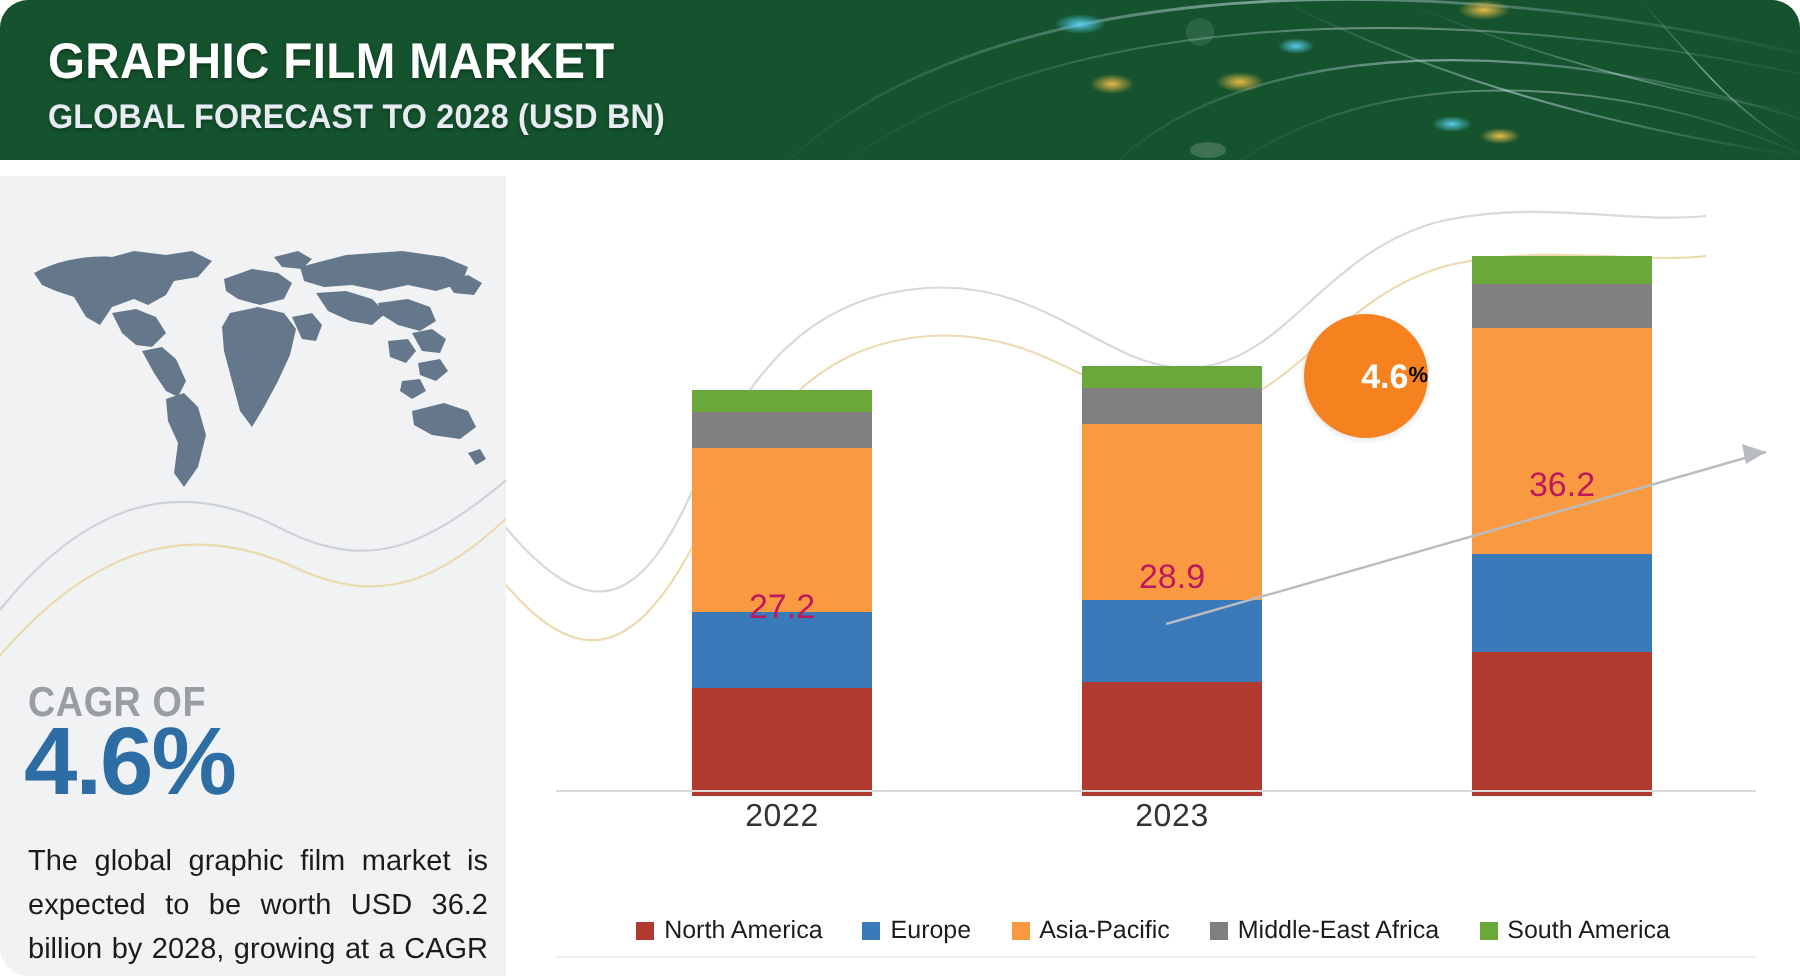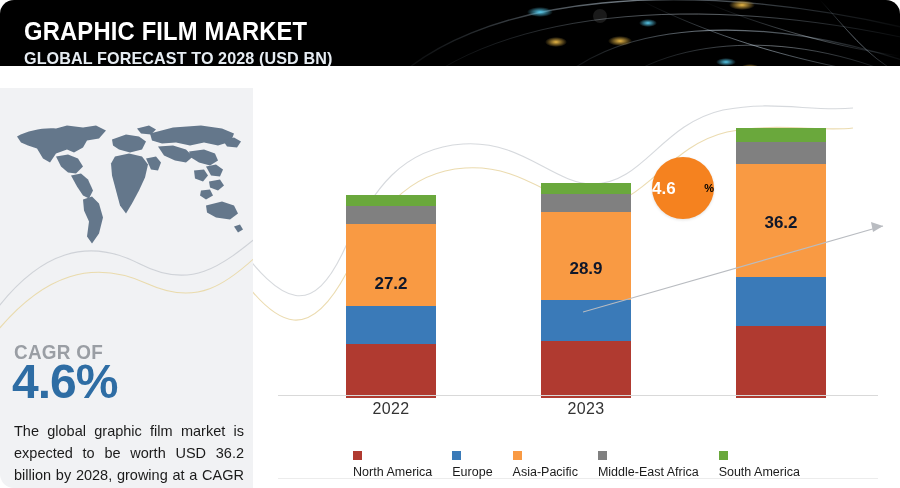--- a/index.html
+++ b/index.html
@@ -6,28 +6,28 @@
   body{
     width:900px;height:488px;overflow:hidden;
     background:#ffffff;
     font-family:"Liberation Sans", sans-serif;
     -webkit-font-smoothing:antialiased;
   }
   .page{position:relative;width:900px;height:488px;background:#ffffff;}
 
   
   .header{
-    position:absolute;left:0;top:0;width:900px;height:66px;
+    position:absolute;left:0;top:0;width:900px;height:80px;
     border-radius:14px 14px 0 0;
     overflow:hidden;
     background:
       radial-gradient(circle at 86% 18%, rgba(40,90,140,.55) 0%, rgba(40,90,140,0) 42%),
       radial-gradient(circle at 60% 95%, rgba(30,70,115,.5) 0%, rgba(30,70,115,0) 48%),
       linear-gradient(100deg,#0f2b45 0%,#123css 0%,#143b5c 42%,#17476e 70%,#103253 100%);
-    background-color:#000000;
+    background-color:#14532d;
   }
   .header-svg{position:absolute;left:0;top:0;width:900px;height:88px;}
   .header-text{position:absolute;left:24px;top:18px;z-index:3;}
   .title{
     color:#ffffff;font-size:25px;font-weight:bold;letter-spacing:.2px;
     line-height:1.05;margin:0;
     transform:scaleX(.95);transform-origin:left center;
     text-shadow:0 1px 2px rgba(0,0,0,.35);
   }
   .subtitle{
@@ -78,52 +78,52 @@
   }
 
   .bar{position:absolute;bottom:0;width:90px;}
   .bar .seg{width:100%;display:block;}
   .bar-2022{left:93px;}
   .bar-2023{left:288px;}
   .bar-2028{left:483px;}
 
   .bar-total{
     position:absolute;width:160px;text-align:center;
-    font-size:17px;color:#0f172a;font-weight:bold;
+    font-size:17px;color:#be185d;font-weight:normal;margin-top:20px;
   }
   .tot-2022{left:58px;top:186px;}
   .tot-2023{left:253px;top:171px;}
   .tot-2028{left:448px;top:125px;}
 
   .xlabels{position:absolute;left:0;top:312px;width:647px;height:26px;}
   .xlabel{
     position:absolute;width:160px;text-align:center;
     font-size:16px;color:#333333;letter-spacing:.3px;
   }
   .xl-2022{left:58px;}
   .xl-2023{left:253px;}
   .xl-2028{left:448px;}
 
   
   .callout-line{position:absolute;left:330px;top:120px;width:320px;height:110px;}
   .bubble{
     position:absolute;left:399px;top:69px;width:62px;height:62px;
     border-radius:50%;background:#f5821f;
-    display:flex;align-items:center;justify-content:space-between;
+    display:flex;align-items:center;justify-content:flex-end;
     box-shadow:0 1px 3px rgba(0,0,0,.12);
   }
   .bubble-txt{color:#ffffff;font-size:17px;font-weight:bold;line-height:1;}
   .bubble-pct{font-size:11px;font-weight:bold;vertical-align:baseline;}
 
   
   .legend{
     position:absolute;left:253px;top:450px;width:647px;height:30px;
     display:flex;align-items:center;justify-content:center;gap:20px;
   }
-  .legend-item{display:flex;align-items:flex-start;gap:5px;flex-direction:column;}
+  .legend-item{display:flex;align-items:center;gap:5px;}
   .legend-swatch{width:9px;height:9px;display:inline-block;}
   .legend-text{font-size:12.5px;color:#1b1b1b;}
   .legend-sep{
     position:absolute;left:278px;top:478px;width:600px;height:1px;background:#ececec;
   }
   .panel-divider{
     position:absolute;left:253px;top:88px;width:1px;height:400px;background:#e4e6e9;
   }
 </style>
 </head>

